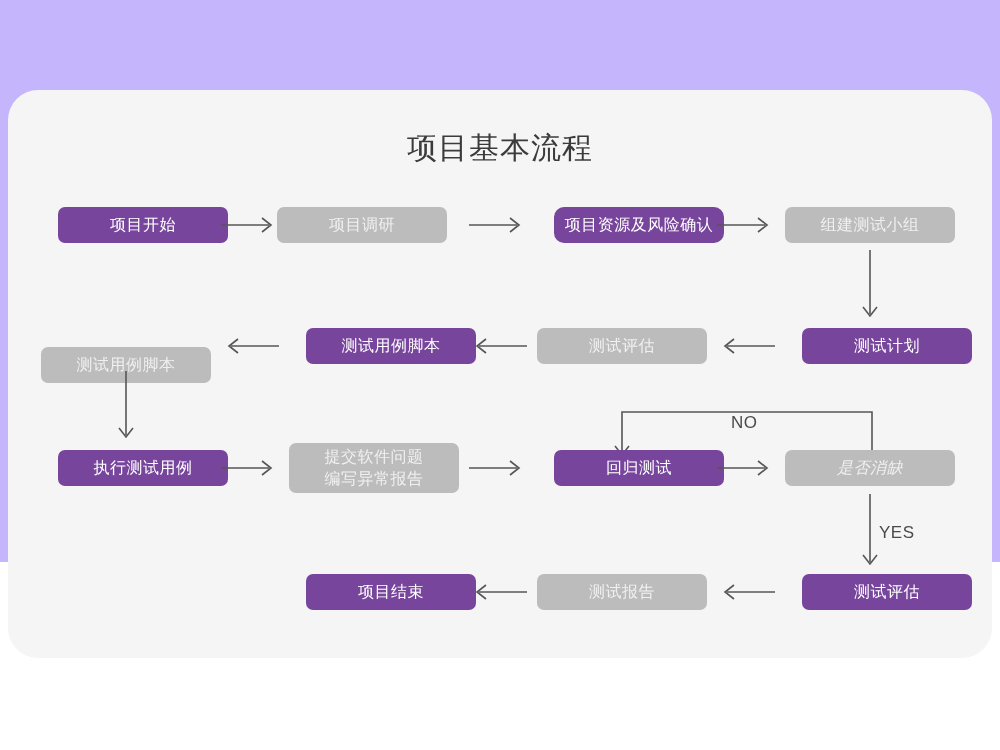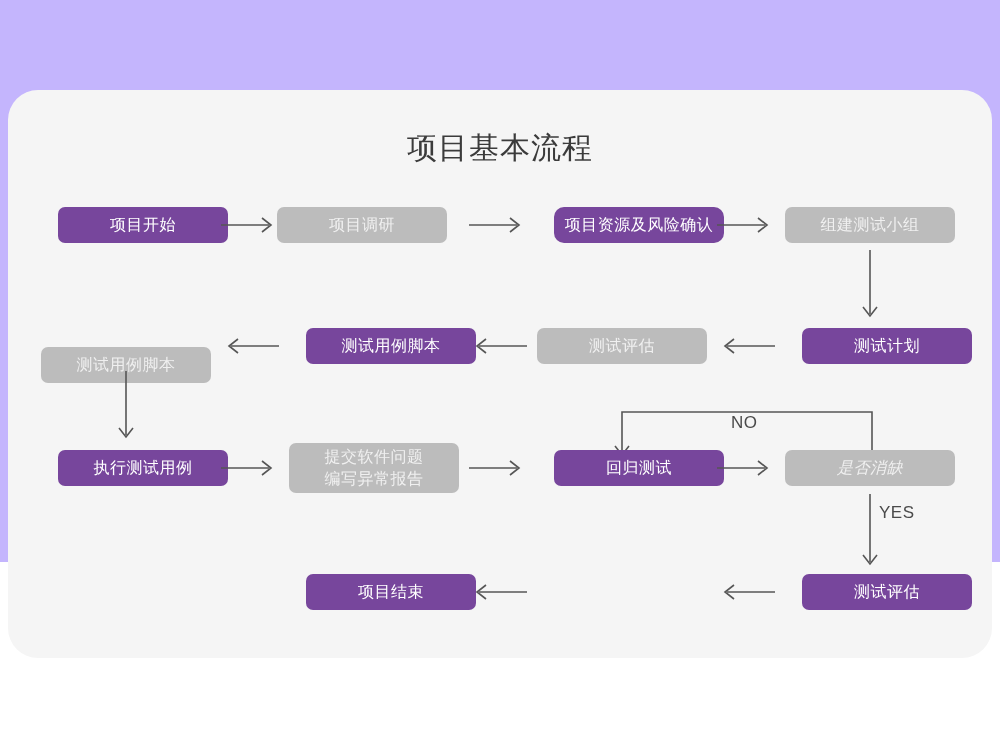--- a/index.html
+++ b/index.html
@@ -200,31 +200,32 @@
   </div>
 
   <div class="node gray" style="left:785px; top:450px; width:170px; height:36px;font-style:italic;">是否消缺</div>
 
   <div class="conn" style="left:860px; top:494px;">
     <svg width="20" height="80" viewBox="0 0 20 80">
       <line x1="10" y1="0" x2="10" y2="68" stroke="#565656" stroke-width="1.6"></line>
       <polyline points="3,61 10,70 17,61" fill="none" stroke="#565656" stroke-width="1.6"></polyline>
     </svg>
   </div>
-  <div class="edge-label" style="left:879px; top:504px;">YES</div>
+  <div class="edge-label" style="left:879px; top:524px;">YES</div>
 
   <div class="node purple" style="left:289px; top:574px; width:170px; height:36px;">项目结束</div>
 
   <div class="conn" style="left:469px; top:582px;">
     <svg width="58" height="20" viewBox="0 0 58 20">
       <line x1="10" y1="10" x2="58" y2="10" stroke="#565656" stroke-width="1.6"></line>
       <polyline points="17,3 8,10 17,17" fill="none" stroke="#565656" stroke-width="1.6"></polyline>
     </svg>
   </div>
 
+  <div class="node gray" style="left:537px; top:574px; width:170px; height:36px;">测试报告</div>
 
   <div class="conn" style="left:717px; top:582px;">
     <svg width="58" height="20" viewBox="0 0 58 20">
       <line x1="10" y1="10" x2="58" y2="10" stroke="#565656" stroke-width="1.6"></line>
       <polyline points="17,3 8,10 17,17" fill="none" stroke="#565656" stroke-width="1.6"></polyline>
     </svg>
   </div>
 
   <div class="node purple" style="left:785px; top:574px; width:170px; height:36px;">测试评估</div>
 

